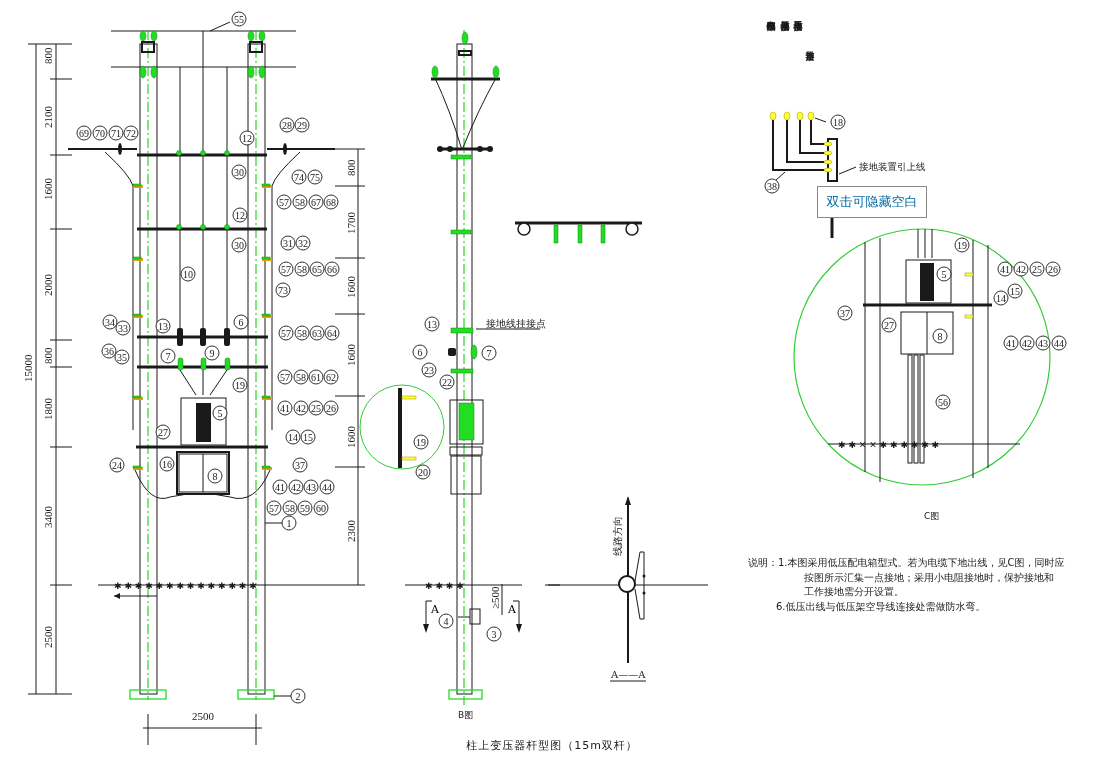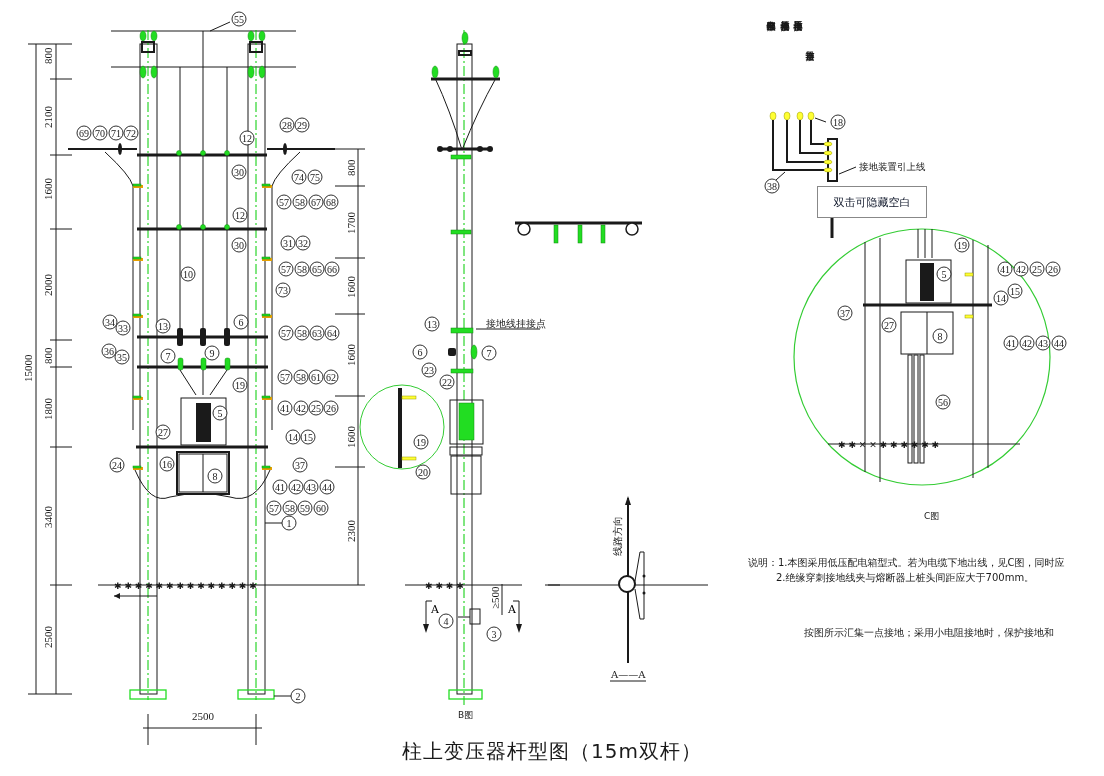--- a/index.html
+++ b/index.html
@@ -11,24 +11,24 @@
   .cl{stroke:#00cc00;stroke-width:1;stroke-dasharray:10 3 2 3;fill:none;}
   .grn{fill:#22dd22;stroke:#118811;stroke-width:.5;}
   .ylw{fill:#ffff33;stroke:#999900;stroke-width:.5;}
   .blk{fill:#1a1a1a;}
   .bal circle{fill:#fff;stroke:#1a1a1a;stroke-width:.9;}
   .bal text{font-family:"Liberation Serif",serif;font-size:10px;text-anchor:middle;dominant-baseline:central;fill:#1a1a1a;}
   .dim text{font-family:"Liberation Serif",serif;font-size:11px;fill:#1a1a1a;}
   .cn{font-family:"DejaVu Sans",sans-serif;fill:#1a1a1a;}
   .notes{position:absolute;left:776px;top:556px;font-family:"DejaVu Sans",sans-serif;font-size:10px;line-height:14.6px;color:#1a1a1a;}
   .notes .row{white-space:nowrap;}
-  .notes .ind{padding-left:28px;margin-top:41px;}
+  .notes .ind{padding-left:28px;}
   .notes .ind2{padding-left:36px;}
-  .title{position:absolute;left:0;width:1104px;top:738px;text-align:center;font-family:"DejaVu Sans",sans-serif;font-size:20px;color:#1a1a1a;letter-spacing:1px;}
-  .hidebox{position:absolute;left:817px;top:186px;width:108px;height:30px;border:1px solid #888;background:#fff;font-family:"DejaVu Sans",sans-serif;font-size:11px;color:#0f172a;display:flex;align-items:center;justify-content:center;}
+  .title{position:absolute;left:0;width:1104px;top:738px;text-align:center;font-family:"DejaVu Sans",sans-serif;font-size:11px;color:#1a1a1a;letter-spacing:1px;}
+  .hidebox{position:absolute;left:817px;top:186px;width:108px;height:30px;border:1px solid #888;background:#fff;font-family:"DejaVu Sans",sans-serif;font-size:13px;color:#0369a1;display:flex;align-items:center;justify-content:center;}
   .vtext{position:absolute;writing-mode:vertical-rl;font-family:"DejaVu Sans",sans-serif;font-size:9px;color:#1a1a1a;line-height:10px;}
 </style>
 </head>
 <body>
 
 <svg id="drawing" viewBox="0 0 1104 776" xmlns="http://www.w3.org/2000/svg">
 
   <g>
 
     <g class="dim">
@@ -713,17 +713,18 @@
 
 <div class="vtext" style="left:766px;top:14px;">与综合配电箱外壳连接</div>
 <div class="vtext" style="left:780px;top:14px;">与变压器外壳接地连接</div>
 <div class="vtext" style="left:793px;top:14px;">与变压器工作接地连接</div>
 <div class="vtext" style="left:805px;top:44px;">与避雷器连接</div>
 
 <div class="hidebox">双击可隐藏空白</div>
 
 <div class="notes">
   <div class="row" style="margin-left:-28px"><span>说明：</span><span>1.</span><span>本图采用低压配电箱型式。若为电缆下地出线，见C图，同时应</span></div>
-  <div class="row"><span>2.</span><span>绝缘穿刺接地线夹与熔断器上桩头间距应大于700mm。</span></div>
   <div class="row ind">按图所示汇集一点接地；采用小电阻接地时，保护接地和</div>
+  <div class="row ind">工作接地需分开设置。</div>
+  <div class="row"><span>6.</span><span>低压出线与低压架空导线连接处需做防水弯。</span></div>
 </div>
 
 <div class="title">柱上变压器杆型图（15m双杆）</div>
 
 </body></html>

